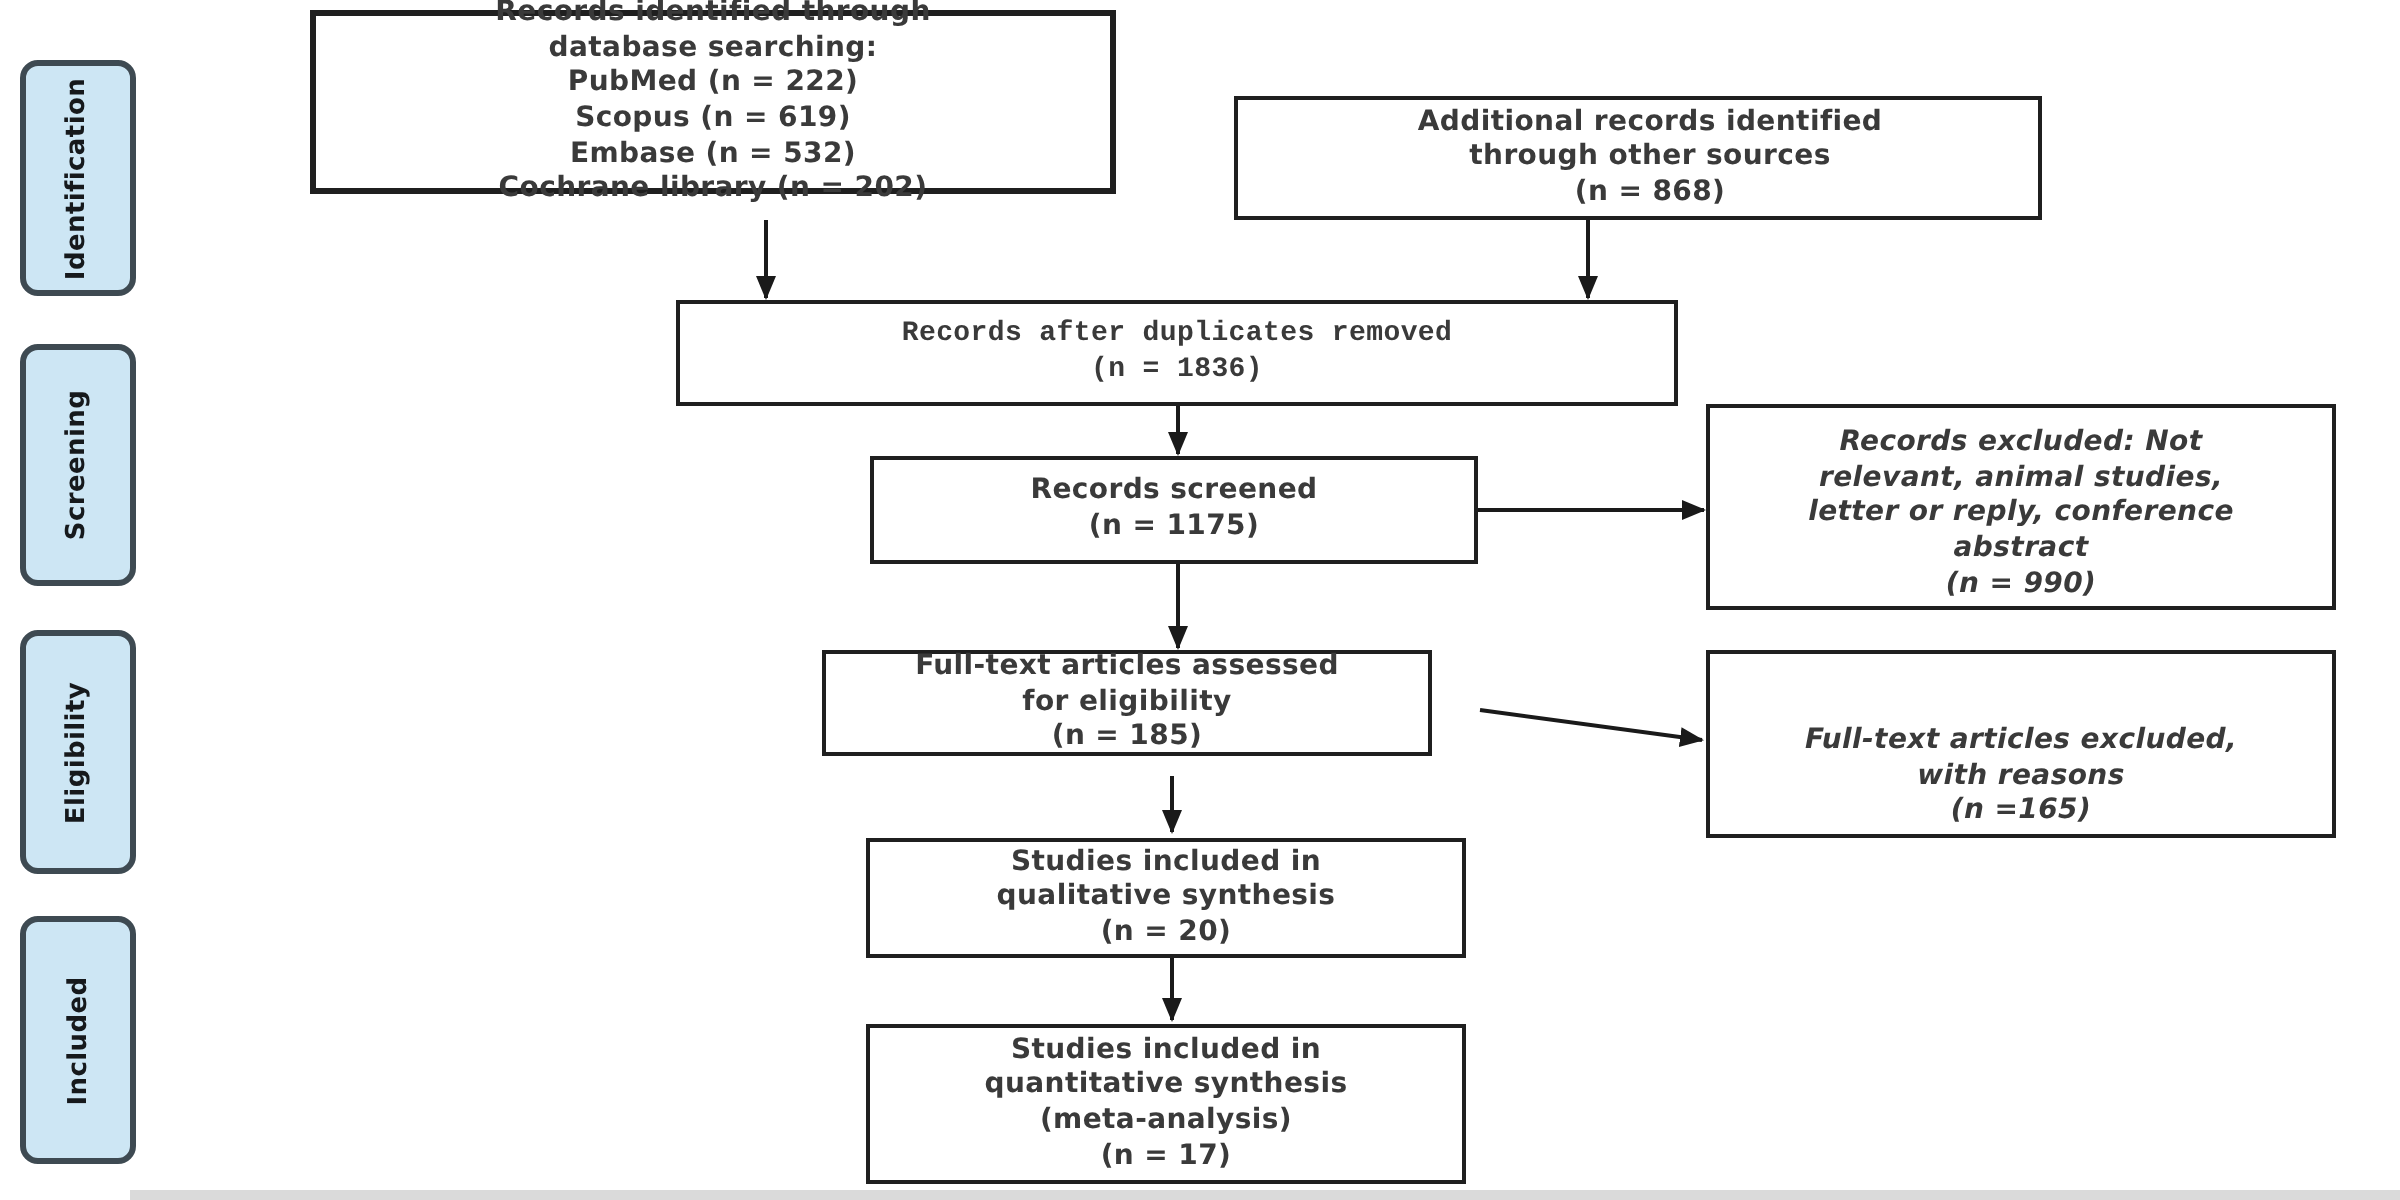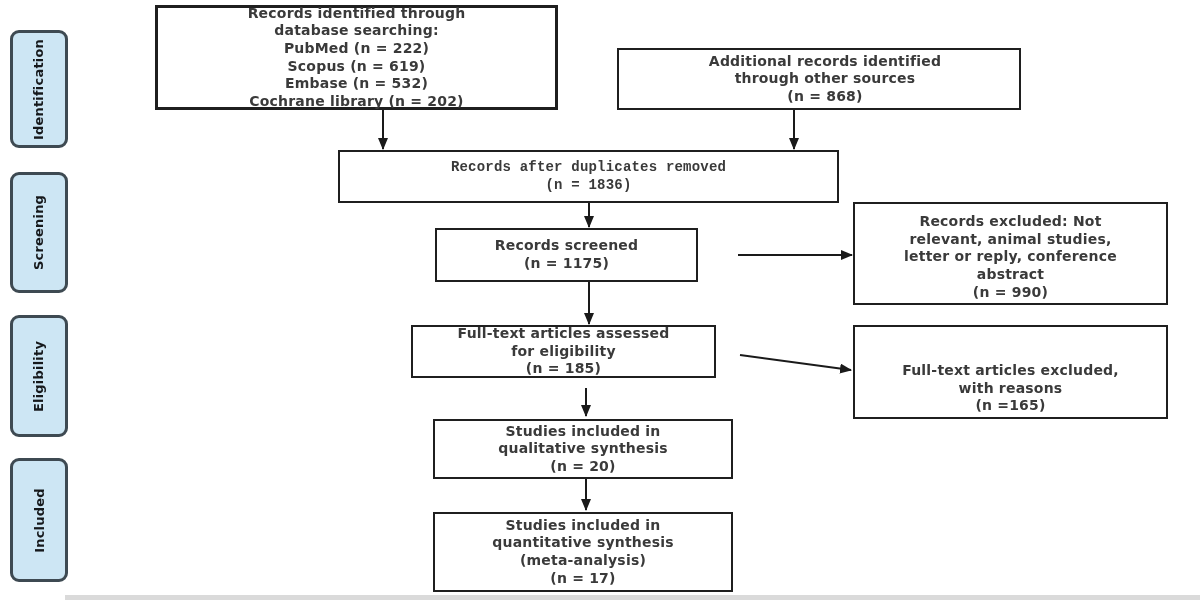--- a/index.html
+++ b/index.html
@@ -47,21 +47,21 @@
   .fbox.top-align { align-items: flex-start; }
   .box-text {
     white-space: pre-line;
     font-size: 14px;
     font-weight: bold;
     color: #3a3a3a;
     line-height: 1.26;
     letter-spacing: 0.2px;
     padding: 2px 6px;
   }
-  .top-align .box-text { padding-top: 9px; }
+  .top-align .box-text { padding-top: 9px; font-style: italic; }
   
   .arrows {
     position: absolute;
     left: 0; top: 0;
     width: 1200px;
     height: 600px;
     pointer-events: none;
   }
   .arrows line { stroke: #1a1a1a; stroke-width: 2; }
   .page-edge {
@@ -98,41 +98,41 @@
   <div class="stage" style="top:172px;height:121px;">
     <span class="vlabel">Screening</span>
   </div>
   <div class="stage" style="top:315px;height:122px;">
     <span class="vlabel">Eligibility</span>
   </div>
   <div class="stage" style="top:458px;height:124px;">
     <span class="vlabel">Included</span>
   </div>
 
-  <div class="fbox thick" style="left:155px;top:5px;width:403px;height:105px;">
+  <div class="fbox thick" style="left:155px;top:5px;width:403px;height:92px;">
     <span class="box-text">Records identified through
 database searching:
 PubMed (n = 222)
 Scopus (n = 619)
 Embase (n = 532)
 Cochrane library (n = 202)</span>
   </div>
 
   <div class="fbox" style="left:617px;top:48px;width:404px;height:62px;padding-left:12px;">
     <span class="box-text">Additional records identified
 through other sources
 (n = 868)</span>
   </div>
 
   <div class="fbox" style="left:338px;top:150px;width:501px;height:53px;font-family:Liberation Mono, monospace;">
     <span class="box-text">Records after duplicates removed
 (n = 1836)</span>
   </div>
 
-  <div class="fbox" style="left:435px;top:228px;width:263px;height:54px;">
+  <div class="fbox" style="left:435px;top:228px;width:304px;height:54px;">
     <span class="box-text">Records screened
 (n = 1175)</span>
   </div>
 
   <div class="fbox top-align" style="left:853px;top:202px;width:315px;height:103px;">
     <span class="box-text">Records excluded: Not
 relevant, animal studies,
 letter or reply, conference
 abstract
 (n = 990)</span>

